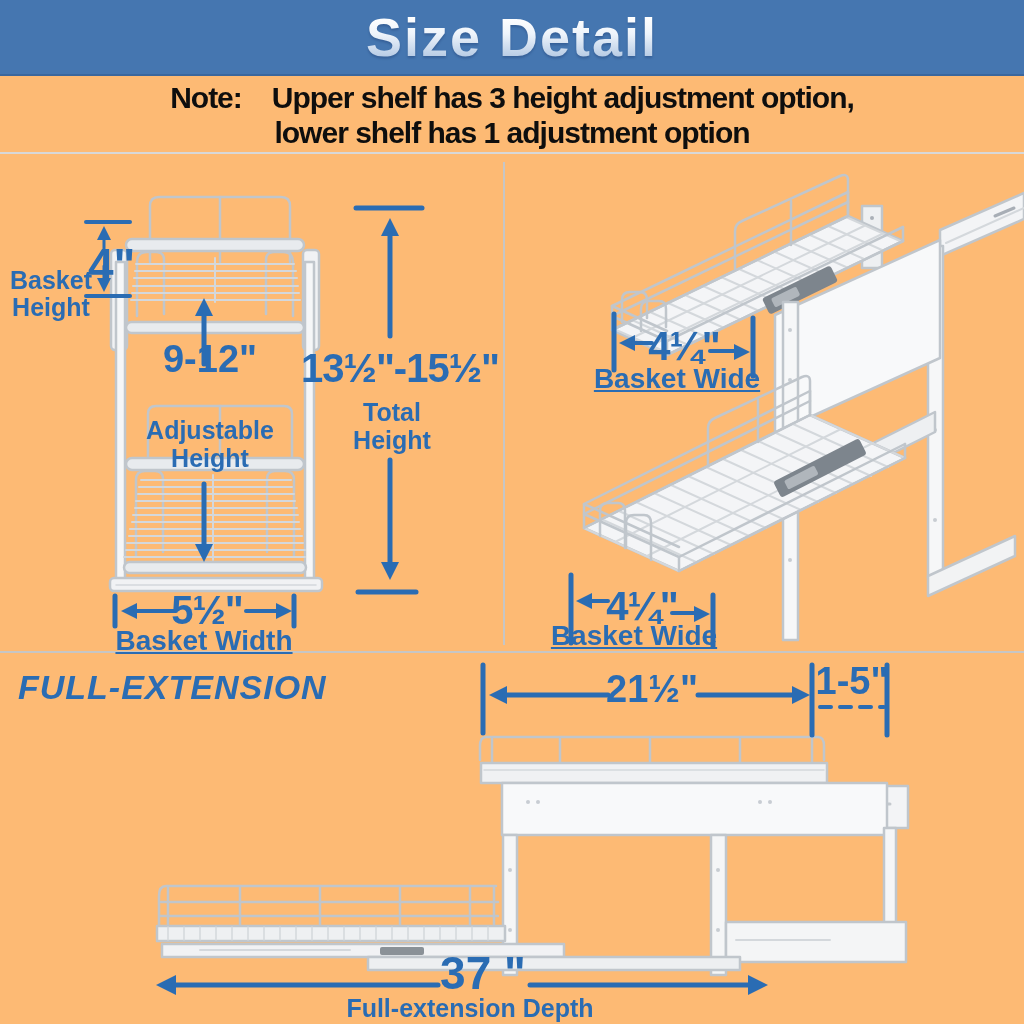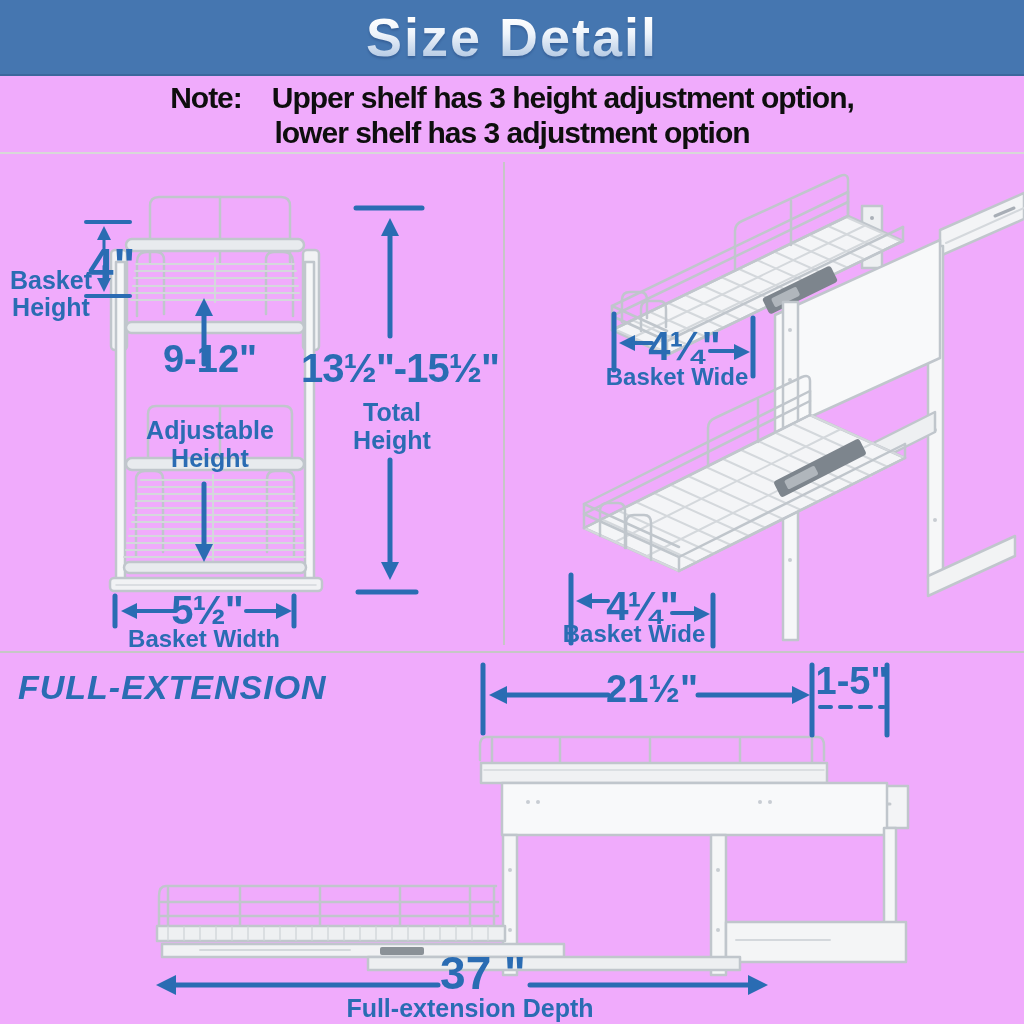--- a/index.html
+++ b/index.html
@@ -1,54 +1,54 @@
 <!DOCTYPE html>
 <html><head>
 <meta charset="utf-8">
 <style>
   html,body{margin:0;padding:0;background:#fff;}
-  .page{position:relative;width:1024px;height:1024px;background:#f0abfc;overflow:hidden;
+  .page{position:relative;width:1024px;height:1024px;background:#fdba74;overflow:hidden;
         font-family:"Liberation Sans","DejaVu Sans",sans-serif;}
   
   .banner{position:absolute;left:0;top:0;width:1024px;height:74px;background:#4576b0;
           border-bottom:2px solid #3b679d;display:flex;align-items:center;justify-content:center;}
   .banner-title{font-size:54px;font-weight:bold;letter-spacing:2px;
           background:linear-gradient(180deg,#ffffff 18%,#eef4fb 45%,#9db8da 100%);
           -webkit-background-clip:text;background-clip:text;color:transparent;
           -webkit-text-fill-color:transparent;filter:drop-shadow(0 2px 1px rgba(25,55,105,.35));}
   
   .note{position:absolute;left:0;top:80px;width:1024px;text-align:center;color:#0e0e0e;
         font-size:30px;font-weight:bold;letter-spacing:-1px;line-height:35px;}
   .note .prefix{margin-right:30px;}
   .rule-under-note{position:absolute;left:0;top:152px;width:1024px;height:2px;background:#d8d8d8;}
   
   .dim{position:absolute;color:#2a6cb3;font-weight:bold;white-space:nowrap;z-index:6;}
   .c{transform:translateX(-50%);text-align:center;}
   .v-big{font-size:46px;}
   .v-med{font-size:38px;}
   .v-total{font-size:40px;letter-spacing:-1px;}
   .lbl{font-size:25px;line-height:28px;}
-  .lbl-sm{font-size:24px;}
+  .lbl-sm{font-size:28px;text-decoration:underline;}
   .fullext{font-size:34px;font-style:italic;letter-spacing:1px;}
   svg{position:absolute;left:0;top:0;}
   .art{z-index:2;}
   .dims{z-index:5;}
 </style>
 </head>
 <body>
 
 <div class="page">
 
   <div class="banner">
     <div class="banner-title">Size Detail</div>
   </div>
 
   <div class="note">
     <div><span class="prefix">Note:</span><span>Upper shelf has 3 height adjustment option,</span></div>
-    <div>lower shelf has 3 adjustment option</div>
+    <div>lower shelf has 1 adjustment option</div>
   </div>
   <div class="rule-under-note"></div>
 
   <svg class="art" width="1024" height="1024" viewBox="0 0 1024 1024">
     <g stroke="#c0c6cc" stroke-width="2.5" fill="none" stroke-linecap="round" stroke-linejoin="round">
 
       <g>
 
         <path d="M150 262 V206 Q150 197 159 197 H281 Q290 197 290 206 V262"></path>
         <line x1="220" y1="197" x2="220" y2="262"></line>

